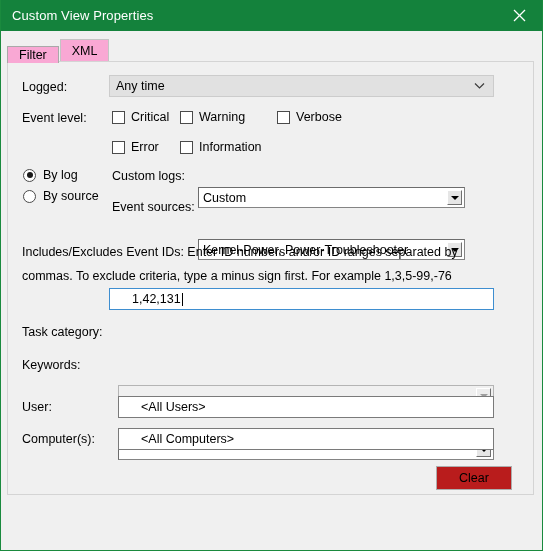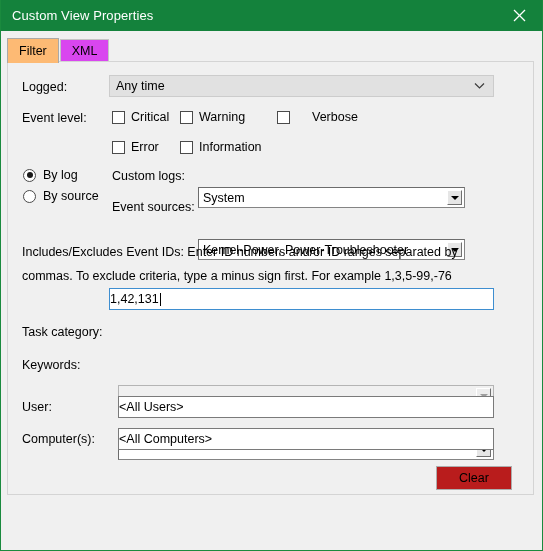--- a/index.html
+++ b/index.html
@@ -71,28 +71,28 @@
     padding: 0 11px;
     display: flex;
     align-items: center;
     font-size: 12.5px;
     border: 1px solid #c0c0c0;
     border-bottom: none;
     cursor: default;
     position: relative;
   }
   .tab.active {
-    background: #fdba74;
-    height: 25px;
+    background: #f9a8d4;
+    height: 17px;
     margin-bottom: -2px;
     border-color: #a9a9a9;
     z-index: 4;
   }
   .tab.inactive {
-    background: #d946ef;
+    background: #f9a8d4;
     border-color: #c4c4c4;
     margin-bottom: 0px;
     margin-left: 1px;
   }
 
   
   #panel {
     position: relative;
     margin: 0 8px 0 6px;
     border: 1px solid #d4d4d4;
@@ -172,21 +172,21 @@
   .combo-classic.disabled .tri { border-top-color: #9e9e9e; }
 
   
   .textbox {
     box-sizing: border-box;
     height: 22px;
     background: #ffffff;
     border: 1px solid #7a7a7a;
     display: flex;
     align-items: center;
-    padding-left: 0;
+    padding-left: 22px;
     font-size: 12.5px;
     cursor: text;
   }
   .textbox.focused { border: 1px solid #3e8ed0; }
   .caret {
     display: inline-block;
     width: 1px;
     height: 13px;
     background: #000;
     margin-left: 1px;
@@ -297,21 +297,21 @@
     </div>
 
     <div class="row chk-wrap" style="left:104px; top:48px;">
       <span class="chk"></span>
       <span class="lbl">Critical</span>
     </div>
     <div class="row chk-wrap" style="left:172px; top:48px;">
       <span class="chk"></span>
       <span class="lbl">Warning</span>
     </div>
-    <div class="row chk-wrap" style="left:269px; top:48px;gap:16px;">
+    <div class="row chk-wrap" style="left:269px; top:48px;">
       <span class="chk"></span>
       <span class="lbl">Verbose</span>
     </div>
     <div class="row chk-wrap" style="left:104px; top:78px;">
       <span class="chk"></span>
       <span class="lbl">Error</span>
     </div>
     <div class="row chk-wrap" style="left:172px; top:78px;">
       <span class="chk"></span>
       <span class="lbl">Information</span>
@@ -323,21 +323,21 @@
     </div>
     <div class="row rad-wrap" style="left:15px; top:127px;">
       <span class="rad"></span>
       <span class="lbl">By source</span>
     </div>
 
     <div class="row" style="left:104px; top:107px;">
       <span class="lbl">Custom logs:</span>
     </div>
     <div class="row combo-classic" style="left:190px; top:103px; width:267px;">
-      <span>System</span>
+      <span>Custom</span>
       <span class="dropbtn">
         <span class="tri"></span>
       </span>
     </div>
 
     <div class="row" style="left:104px; top:138px;">
       <span class="lbl">Event sources:</span>
     </div>
     <div class="row combo-classic" style="left:190px; top:134px; width:267px;">
       <span>Kernel-Power, Power-Troubleshooter</span>

